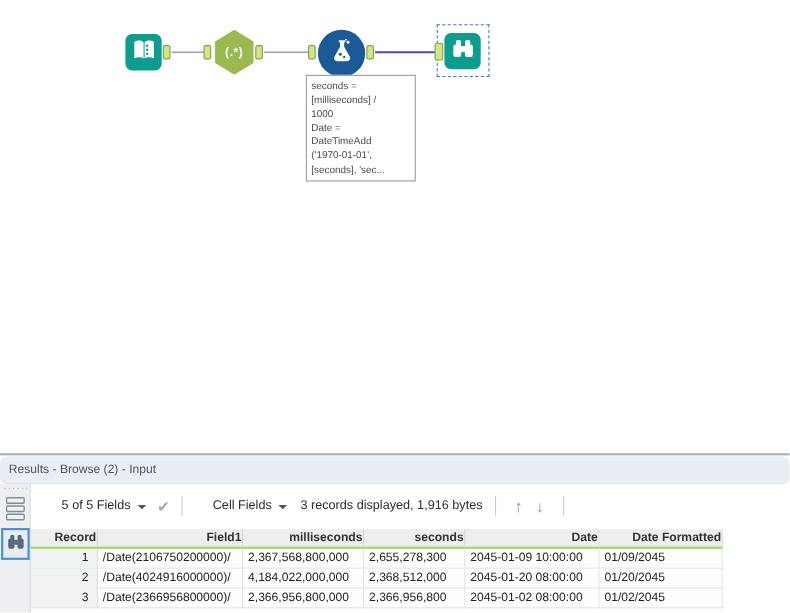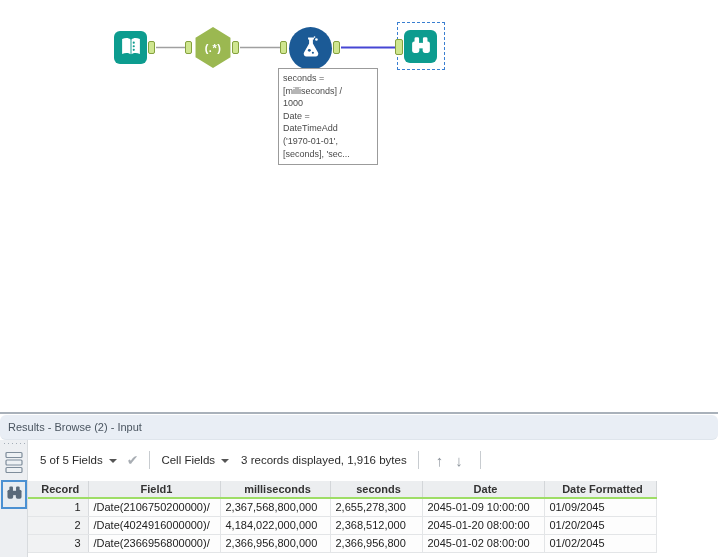--- a/index.html
+++ b/index.html
@@ -46,30 +46,30 @@
     background: #edeff2; border-right: 1px solid #d8dbde; }
   #sidebar-grip { position: absolute; left: 3px; top: 0px; width: 22px; height: 6px;
     color: #9aa4ae; font-size: 9px; line-height: 6px; letter-spacing: 1px; overflow: hidden; }
   #sidebar-data-icon { position: absolute; left: 5px; top: 11px; width: 18px; height: 23px; }
   #sidebar-browse-btn { position: absolute; left: 1px; top: 40px; width: 26px; height: 29px;
     border: 2px solid #4a90d2; background: #e7ecf1; display: flex; align-items: center; justify-content: center; }
 
   #results-toolbar { position: absolute; left: 28px; top: 0; width: 690px; height: 40px;
     background: #fff; display: flex; align-items: center; font-size: 11.5px; color: #2b2b2b; }
   .tb-gap { width: 12px; }
-  .tb-label { display: flex; align-items: center; gap: 6px; cursor: default; }
+  .tb-label { display: flex; align-items: center; gap: 6px; cursor: default; margin-left: 16px; }
   .caret { width: 0; height: 0; border-left: 4px solid transparent; border-right: 4px solid transparent;
     border-top: 4px solid #555; display: inline-block; margin-top: 2px; }
   .tb-check { color: #a8adb3; font-size: 14px; margin-left: 10px; }
   .tb-sep { width: 1px; height: 18px; background: #c8ccd0; margin: 0 11px; }
   .tb-arrow { color: #8f969e; font-size: 15px; margin: 0 6px; }
 
   #results-table { position: absolute; left: 28px; top: 41px; border-collapse: collapse;
     table-layout: fixed; font-size: 11px; color: #222; }
-  #results-table th { height: 17px; background: #eceef0; font-weight: bold; text-align: center;
+  #results-table th { height: 17px; background: #eceef0; font-weight: bold; text-align: right;
     padding: 0 0 0 5px; border-right: 1px solid #d3d6d9; border-bottom: 2px solid #9edd66;
     font-size: 11px; color: #333; white-space: nowrap; overflow: hidden; }
   #results-table td { height: 18px; background: #fdfdfd; padding: 0 0 0 5px;
     border-right: 1px solid #e3e5e7; border-bottom: 1px solid #e3e5e7; white-space: nowrap; overflow: hidden; }
   #results-table td.record-cell { background: #f1f2f3; text-align: right; padding: 0 7px 0 0;
     border-right: 1px solid #d9dbde; }
 </style>
 </head>
 <body>
 

